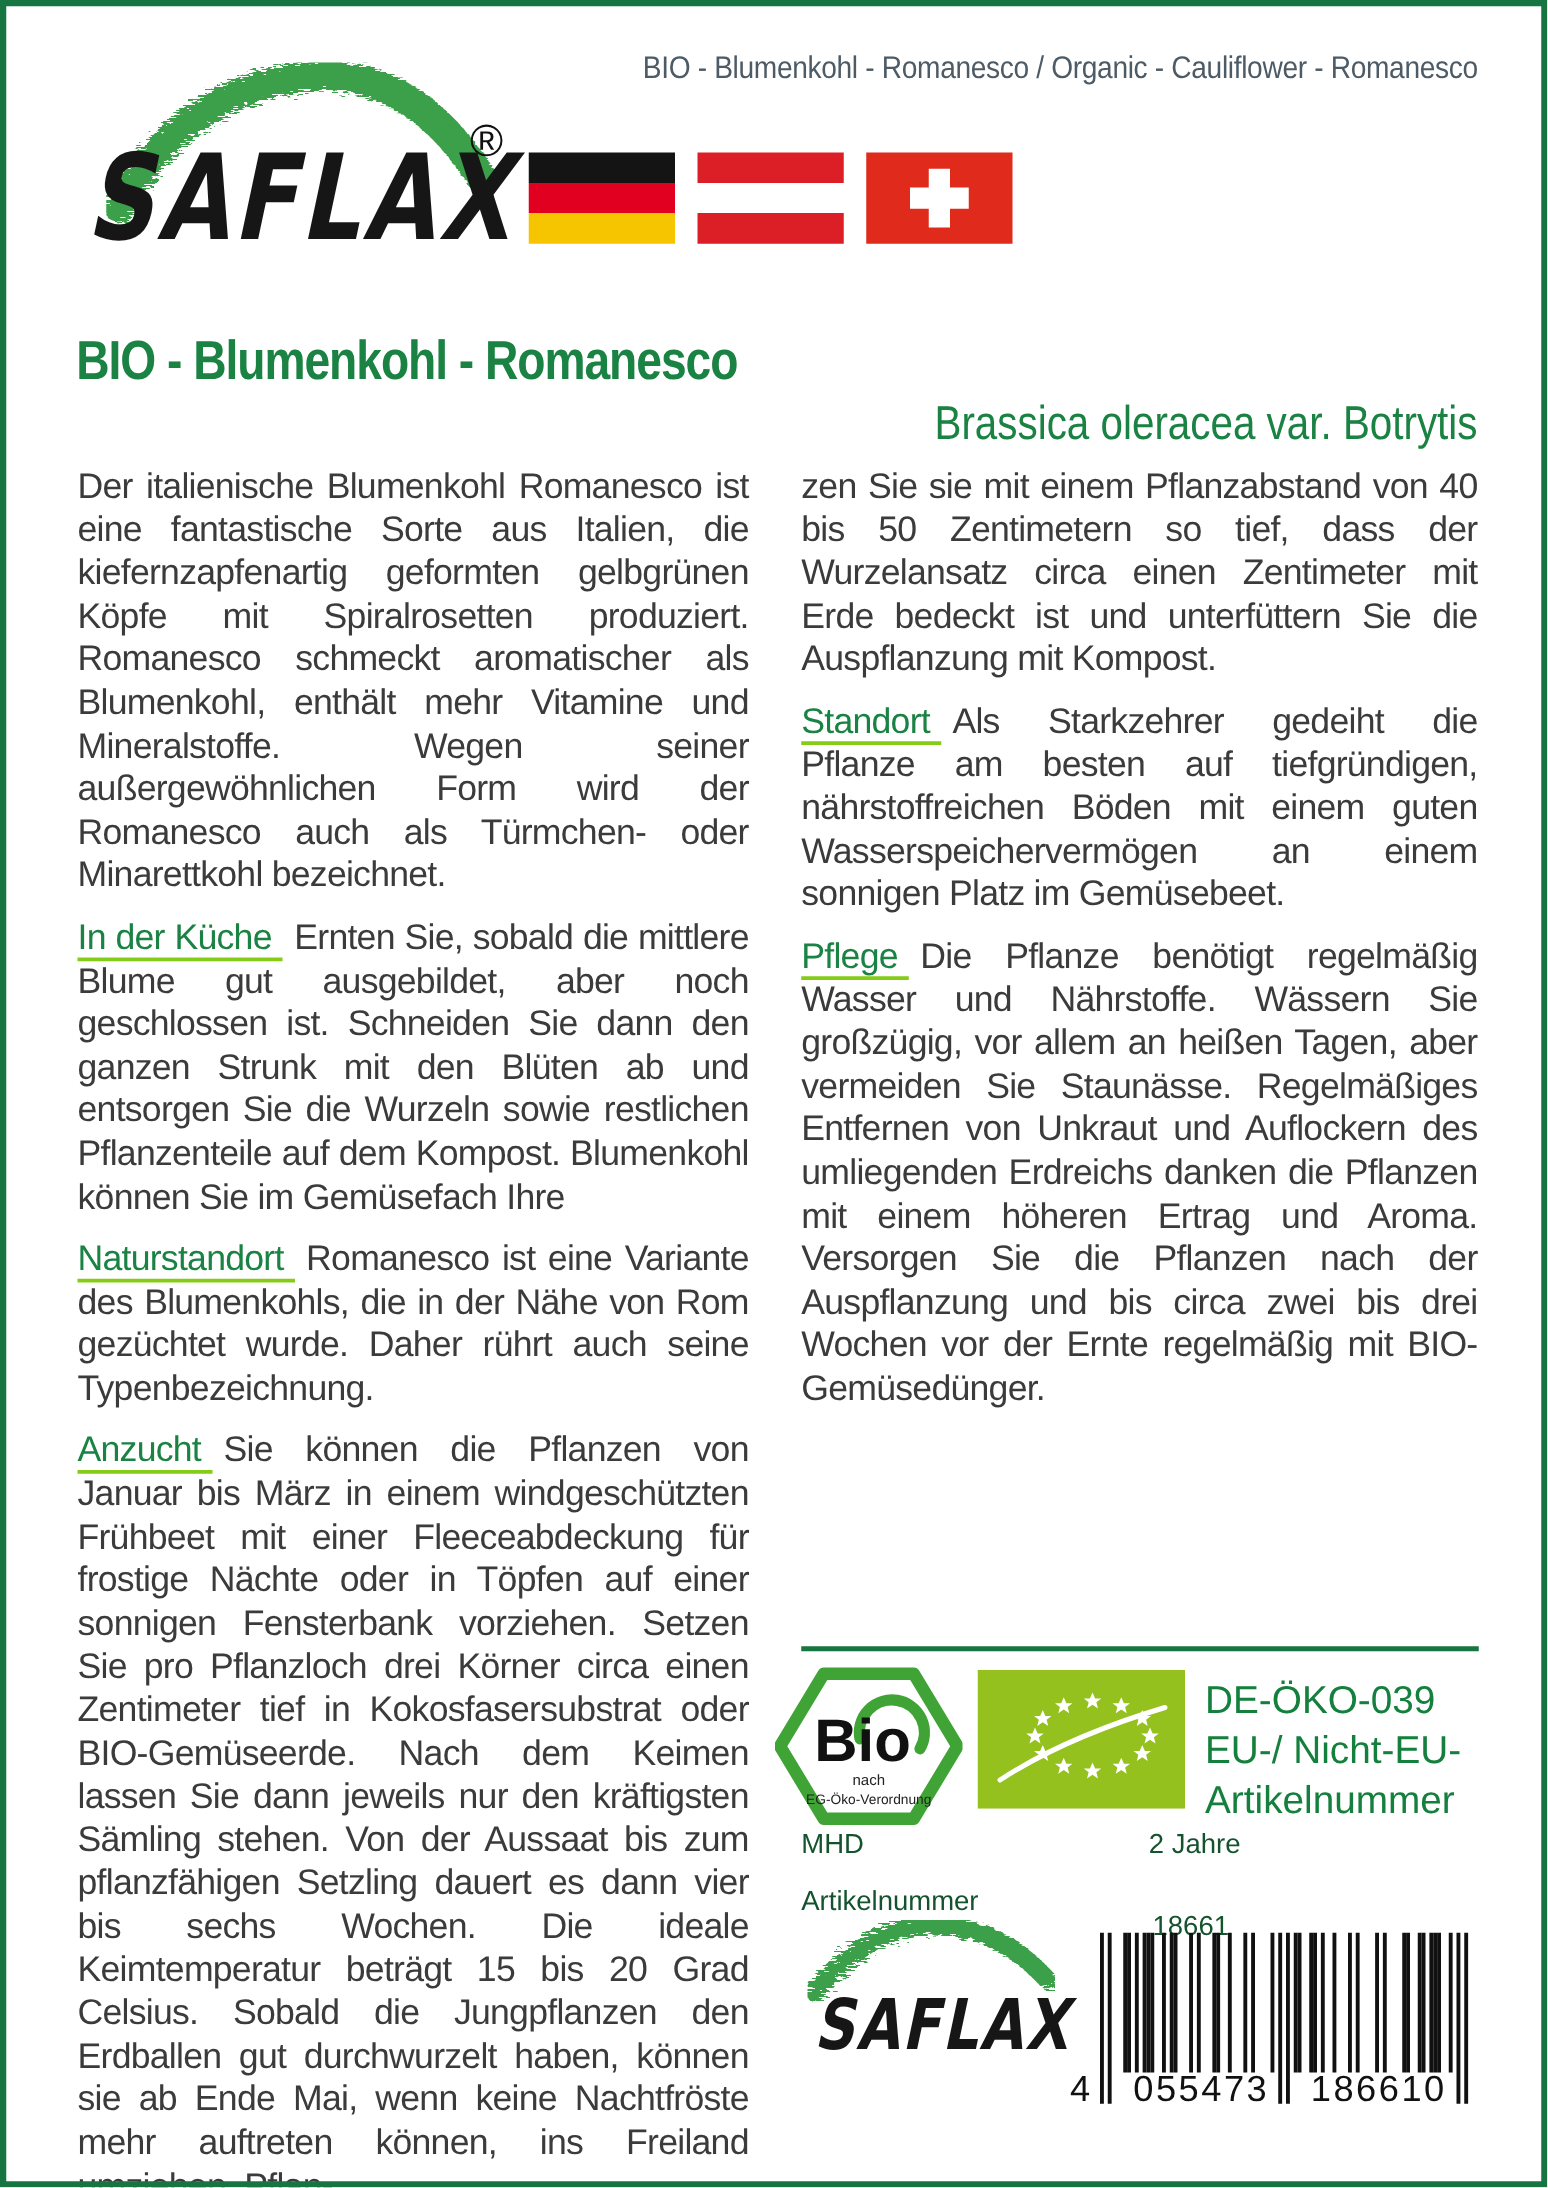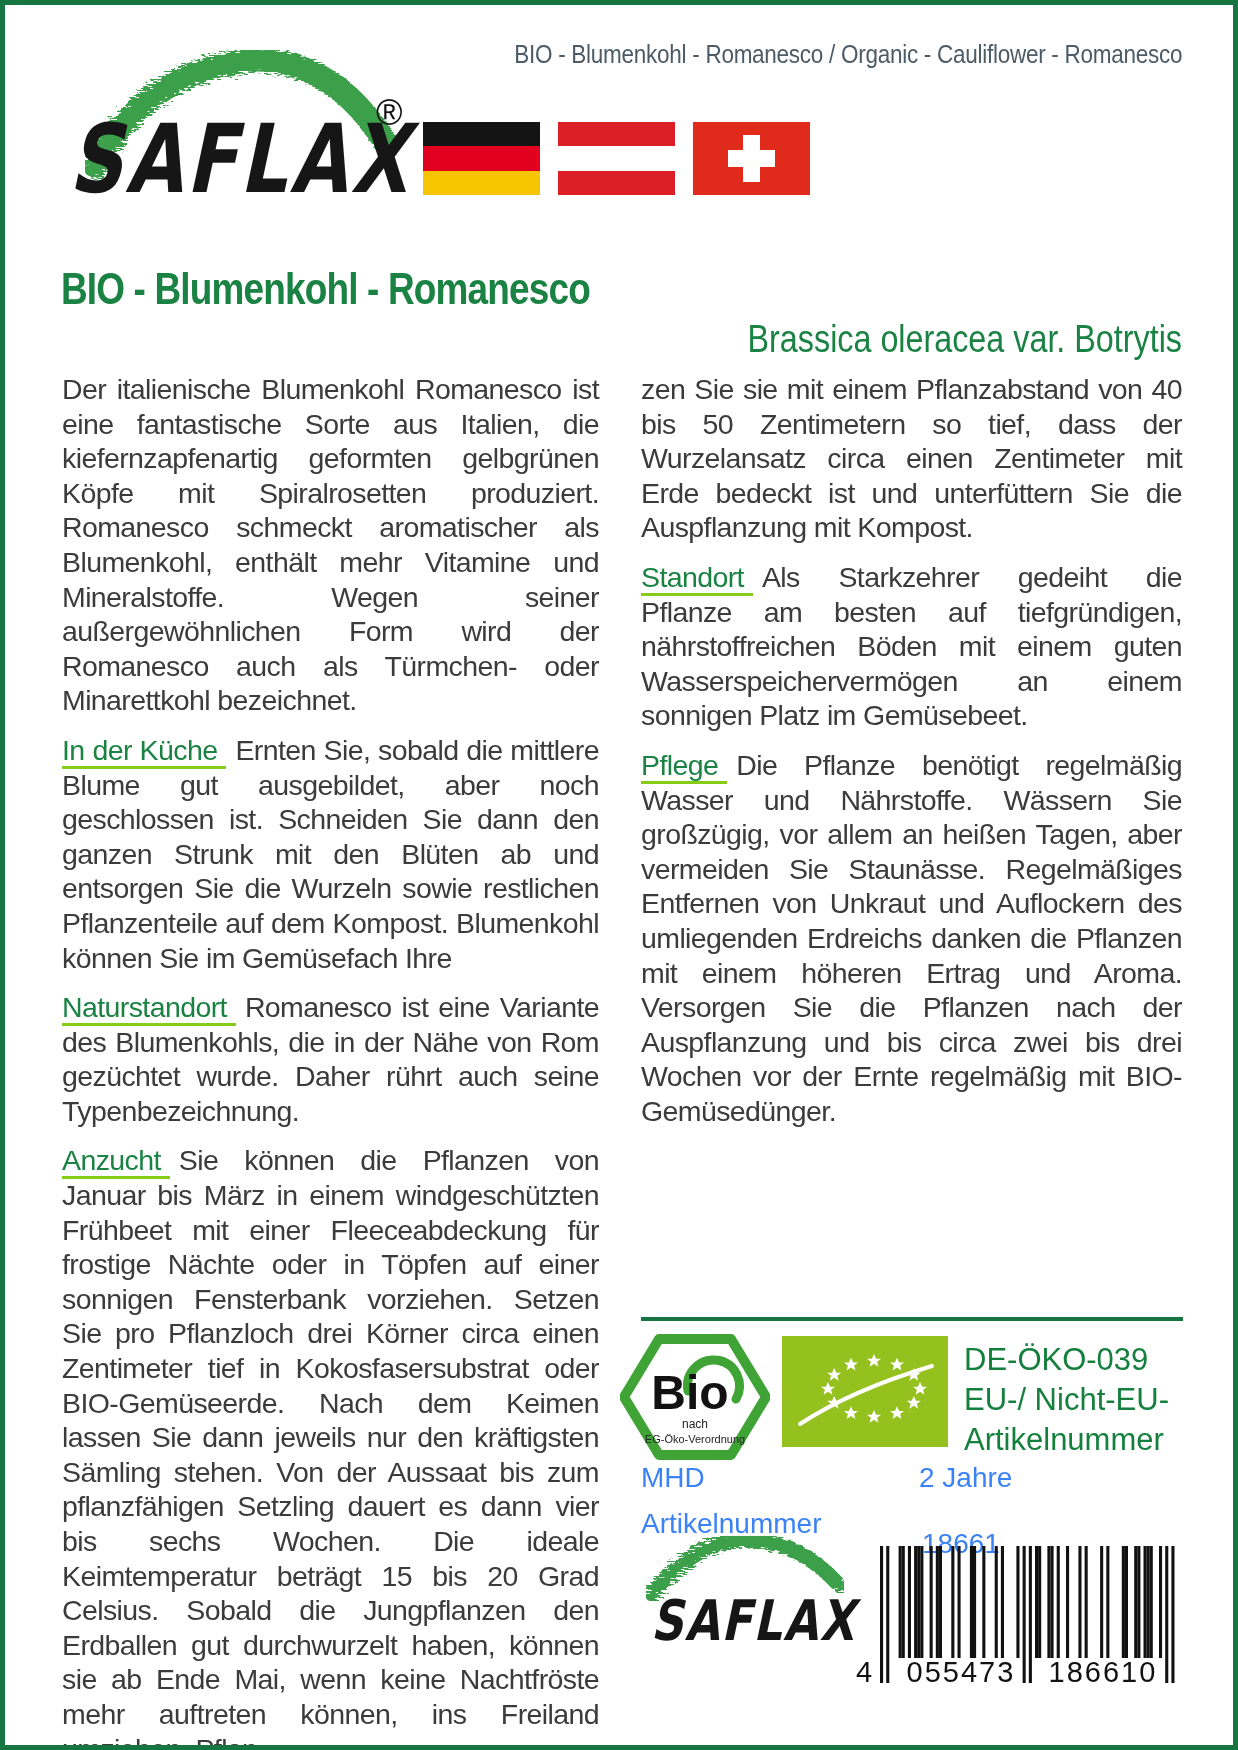--- a/index.html
+++ b/index.html
@@ -35,21 +35,21 @@
   .col-right{left:641px;width:541px;}
   .col p{margin:0 0 15px 0;}
   .sec{color:#1a8243;font-weight:normal;border-bottom:3px solid #84cc16;padding-right:9px;margin-right:9px;}
 
   .divider{position:absolute;left:641px;top:1317px;width:542px;height:4px;background:#177542;}
 
   .bio-seal{position:absolute;left:620px;top:1333px;width:150px;height:128px;}
   .eu-logo{position:absolute;left:782px;top:1336px;width:166px;height:111px;}
   .eco-text{position:absolute;left:964px;top:1340px;font-size:31px;line-height:40px;color:#15803d;}
 
-  .kv{position:absolute;font-size:28px;color:#3b82f6;white-space:nowrap;}
+  .kv{position:absolute;font-size:22px;color:#14532d;white-space:nowrap;}
   .mhd-label{left:641px;top:1462px;}
   .mhd-value{left:919px;top:1462px;}
   .art-label{left:641px;top:1508px;}
   .art-value{left:922px;top:1508px;margin-top:20px;}
 
   .logo2-arc{position:absolute;left:646px;top:1536px;width:198px;height:66px;}
   .logo2-word{position:absolute;left:648px;top:1588px;font-family:"DejaVu Sans",sans-serif;font-weight:bold;
               font-size:56px;color:#161616;letter-spacing:2px;white-space:nowrap;
               transform:skewX(-12deg) scaleX(.8);transform-origin:0 100%;}
 

